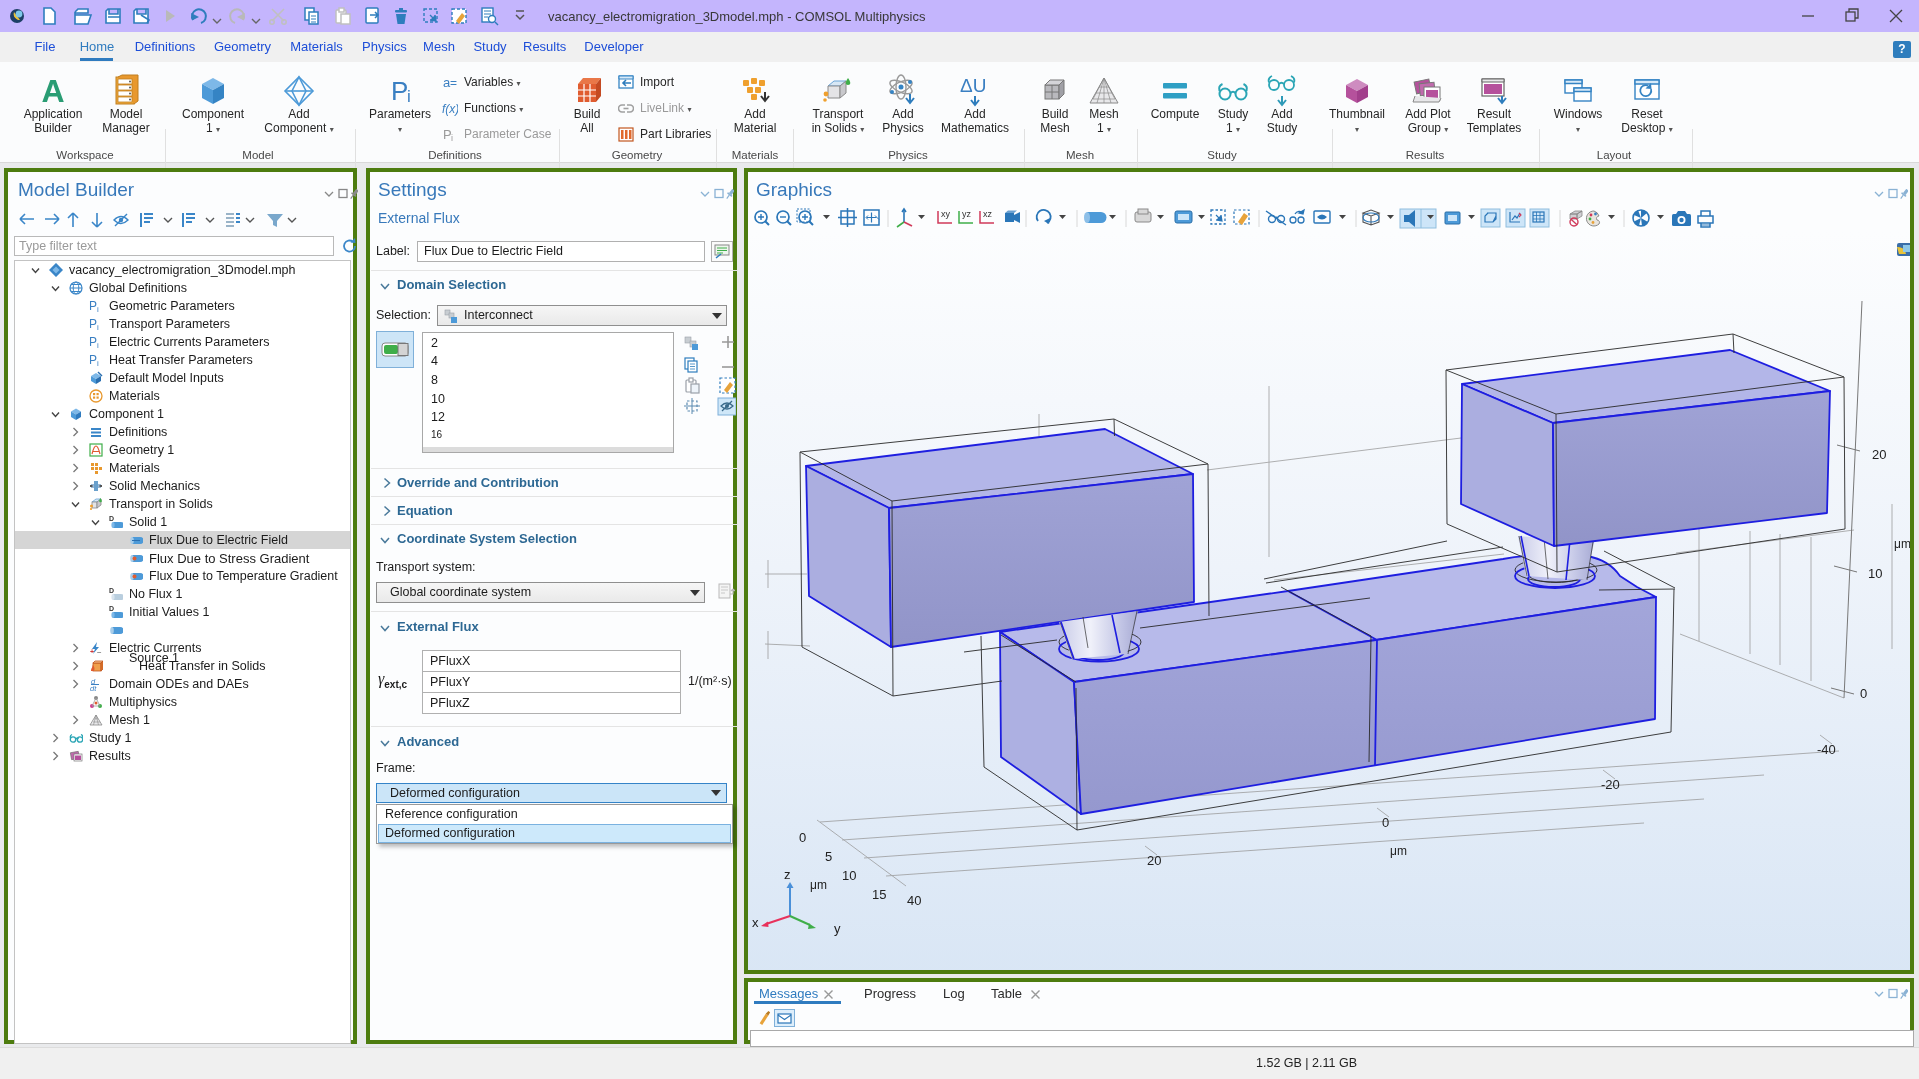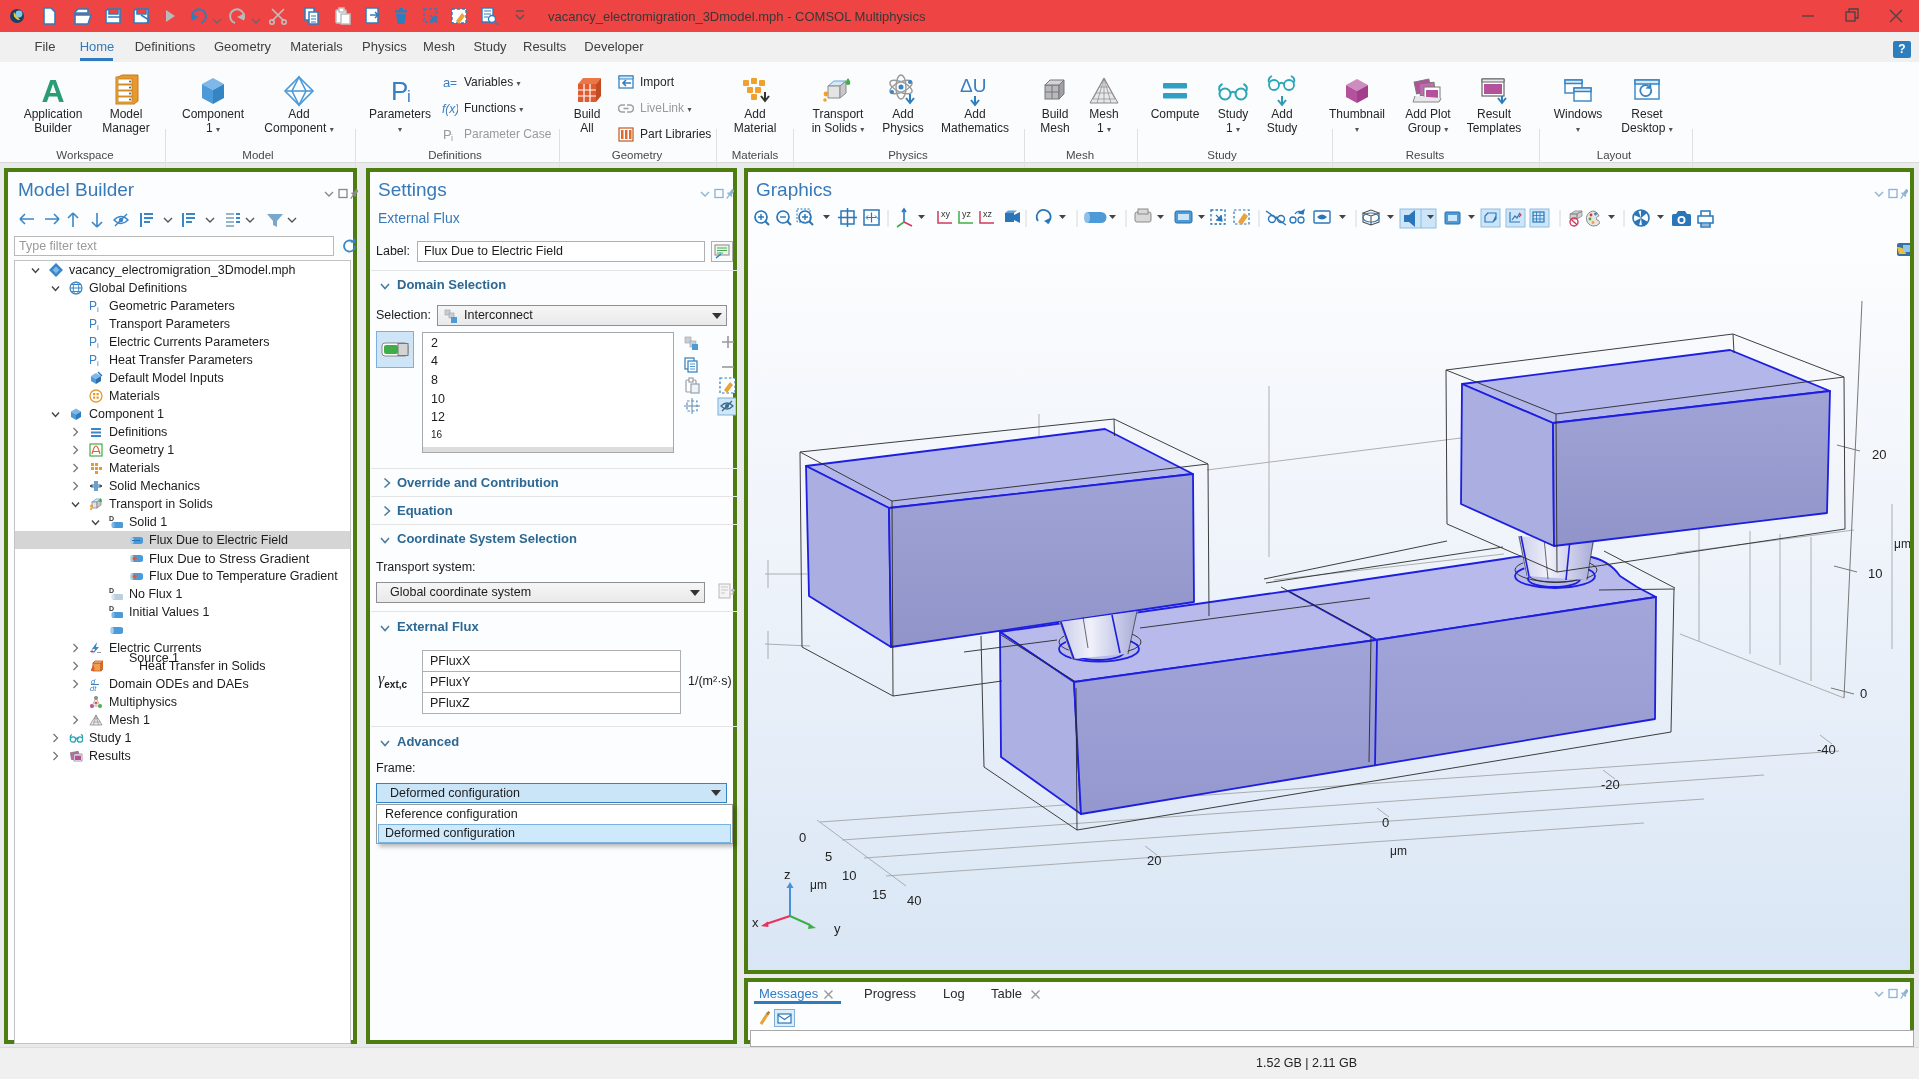--- a/index.html
+++ b/index.html
@@ -1,24 +1,24 @@
 <!DOCTYPE html>
 <html><head>
 <meta charset="utf-8">
 <style>
 * { margin:0; padding:0; box-sizing:border-box; }
 html,body { width:1919px; height:1079px; overflow:hidden; font-family:"Liberation Sans",sans-serif; background:#e9eaec; }
 .abs { position:absolute; }
-#titlebar { position:absolute; left:0; top:0; width:1919px; height:32px; background:#ef4444; }
+#titlebar { position:absolute; left:0; top:0; width:1919px; height:32px; background:#c4b5fd; }
 #menubar { position:absolute; left:0; top:32px; width:1919px; height:30px; background:#f0f0f0; }
 #ribbon { position:absolute; left:0; top:62px; width:1919px; height:101px; background:#fbfcfd; border-bottom:1px solid #d9d9d9; }
 #statusbar { position:absolute; left:0; top:1047px; width:1919px; height:32px; background:#f0f0f0; border-top:1px solid #dcdcdc; }
 .panel { position:absolute; background:#fcfdfe; border:4px solid #4d7c0f; }
 .ptitle { position:absolute; font-size:19px; color:#3879ba; }
-.menuitem { position:absolute; top:0; height:30px; line-height:30px; font-size:13px; color:#404040; text-align:center; }
+.menuitem { position:absolute; top:0; height:30px; line-height:30px; font-size:13px; color:#1d4ed8; text-align:center; }
 .rgl { position:absolute; top:87px; font-size:11.5px; color:#484848; text-align:center; width:120px; }
 .rsep { position:absolute; top:67px; height:91px; width:1px; background:#e0e0e0; }
 .rlbl { position:absolute; font-size:12px; color:#262626; text-align:center; line-height:13.5px; white-space:nowrap; }
 .ricon { position:absolute; }
 .rrow { position:absolute; font-size:12px; color:#262626; white-space:nowrap; }
 .rrow.gray { color:#9a9a9a; }
 .chev { color:#555; font-size:8px; }
 svg { display:block; }
 </style>
 </head>

